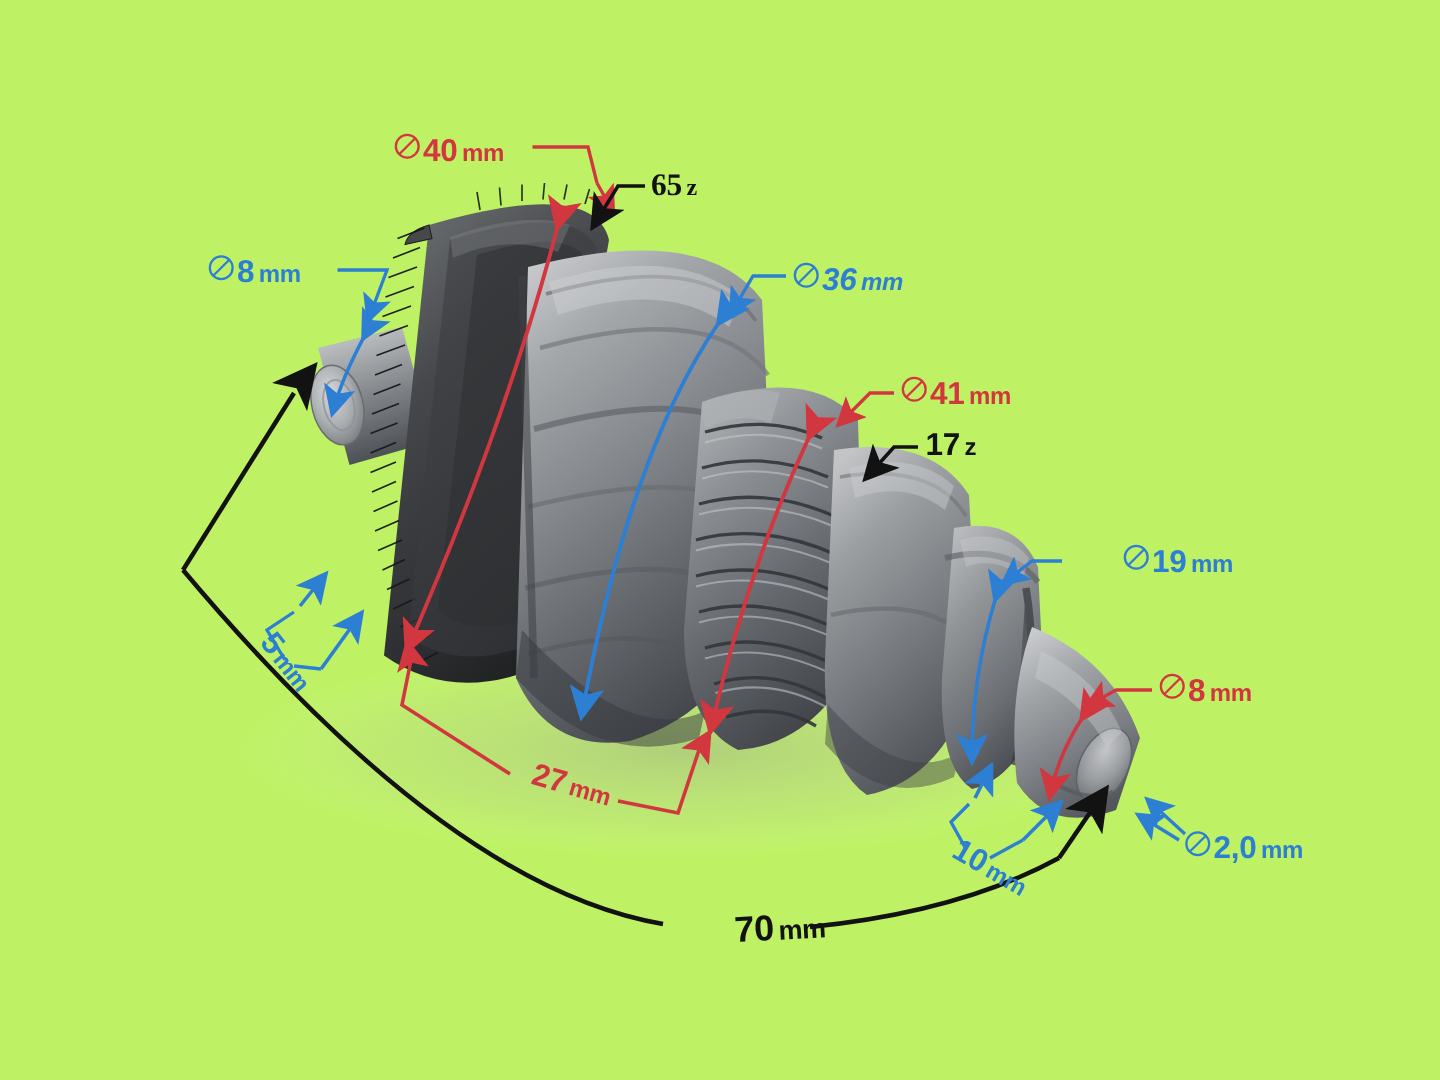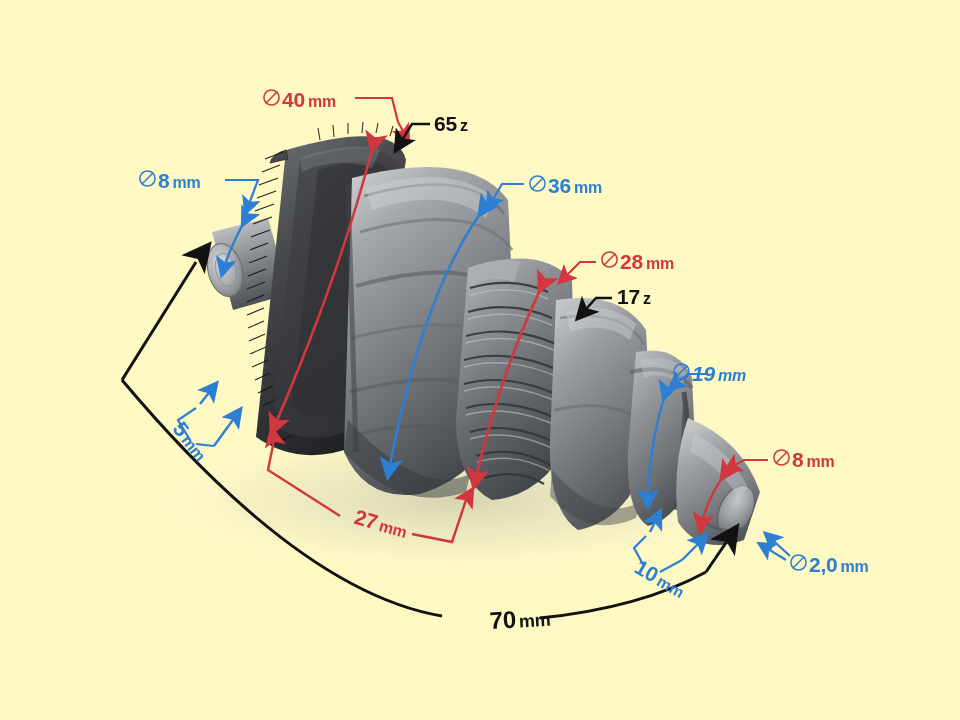--- a/index.html
+++ b/index.html
@@ -4,21 +4,21 @@
 <style>
   html, body {
     margin: 0;
     padding: 0;
     background: #ffffff;
   }
   #stage {
     position: relative;
     width: 960px;
     height: 720px;
-    background: #fef9c3;
+    background: #bef264;
     overflow: hidden;
     font-family: "Liberation Sans", sans-serif;
   }
   #photo-layer, #annot-layer {
     position: absolute;
     left: 0; top: 0;
     width: 960px;
     height: 720px;
   }
   .lbl {
@@ -317,68 +317,68 @@
     <span class="row">
       <svg class="dia" viewBox="0 0 20 20">
         <circle cx="10" cy="10" r="8" fill="none" stroke="#d2373f" stroke-width="1.6"></circle>
         <line x1="4" y1="16" x2="16" y2="4" stroke="#d2373f" stroke-width="1.6"></line>
       </svg>
       <span class="num">40</span>
       <span class="unit">mm</span>
     </span>
   </div>
 
-  <div class="lbl black" style="left:434px; top:113px;">
+  <div class="lbl black" style="left:434px; top:113px;font-family:Liberation Serif, serif;">
     <span class="row">
       <span class="num">65</span>
       <span class="unit">z</span>
     </span>
   </div>
 
   <div class="lbl blue" style="left:138px; top:169px;">
     <span class="row">
       <svg class="dia" viewBox="0 0 20 20">
         <circle cx="10" cy="10" r="8" fill="none" stroke="#2d7fd4" stroke-width="1.6"></circle>
         <line x1="4" y1="16" x2="16" y2="4" stroke="#2d7fd4" stroke-width="1.6"></line>
       </svg>
       <span class="num">8</span>
       <span class="unit">mm</span>
     </span>
   </div>
 
-  <div class="lbl blue" style="left:528px; top:174px;">
+  <div class="lbl blue" style="left:528px; top:174px;font-style:italic;">
     <span class="row">
       <svg class="dia" viewBox="0 0 20 20">
         <circle cx="10" cy="10" r="8" fill="none" stroke="#2d7fd4" stroke-width="1.6"></circle>
         <line x1="4" y1="16" x2="16" y2="4" stroke="#2d7fd4" stroke-width="1.6"></line>
       </svg>
       <span class="num">36</span>
       <span class="unit">mm</span>
     </span>
   </div>
 
   <div class="lbl red" style="left:600px; top:250px;">
     <span class="row">
       <svg class="dia" viewBox="0 0 20 20">
         <circle cx="10" cy="10" r="8" fill="none" stroke="#d2373f" stroke-width="1.6"></circle>
         <line x1="4" y1="16" x2="16" y2="4" stroke="#d2373f" stroke-width="1.6"></line>
       </svg>
-      <span class="num">28</span>
+      <span class="num">41</span>
       <span class="unit">mm</span>
     </span>
   </div>
 
   <div class="lbl black" style="left:617px; top:286px;">
     <span class="row">
       <span class="num">17</span>
       <span class="unit">z</span>
     </span>
   </div>
 
-  <div class="lbl blue" style="left:672px; top:362px;font-style:italic;">
+  <div class="lbl blue" style="left:748px; top:362px;">
     <span class="row">
       <svg class="dia" viewBox="0 0 20 20">
         <circle cx="10" cy="10" r="8" fill="none" stroke="#2d7fd4" stroke-width="1.6"></circle>
         <line x1="4" y1="16" x2="16" y2="4" stroke="#2d7fd4" stroke-width="1.6"></line>
       </svg>
       <span class="num">19</span>
       <span class="unit">mm</span>
     </span>
   </div>
 

